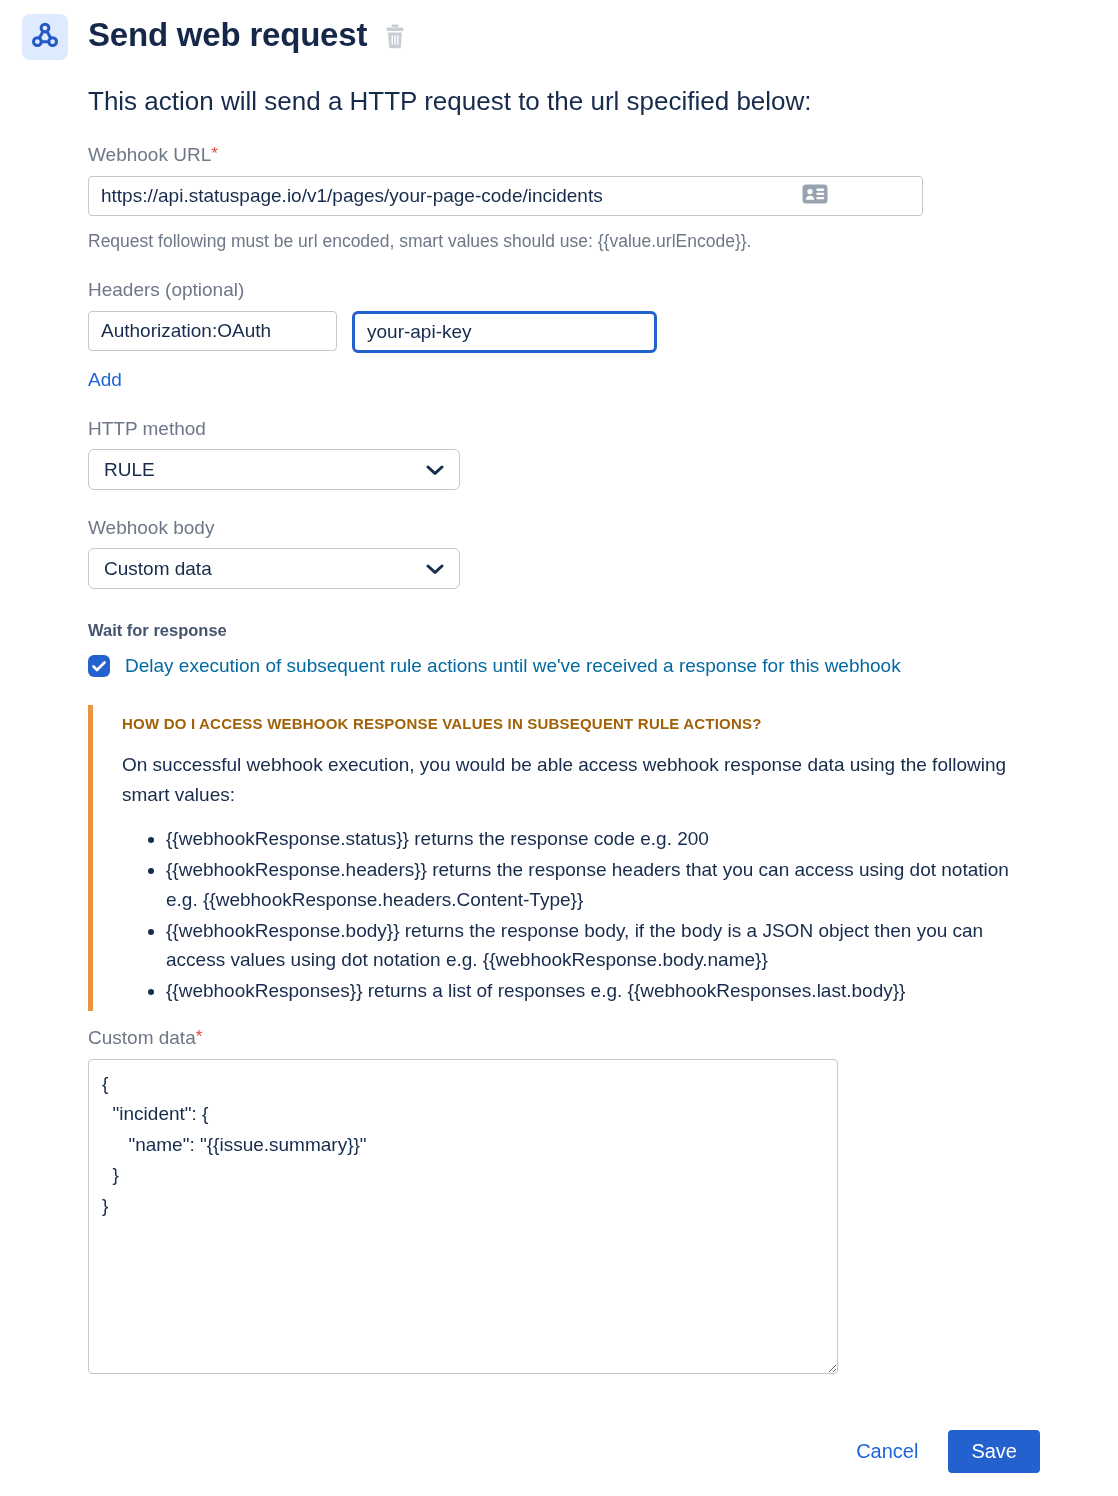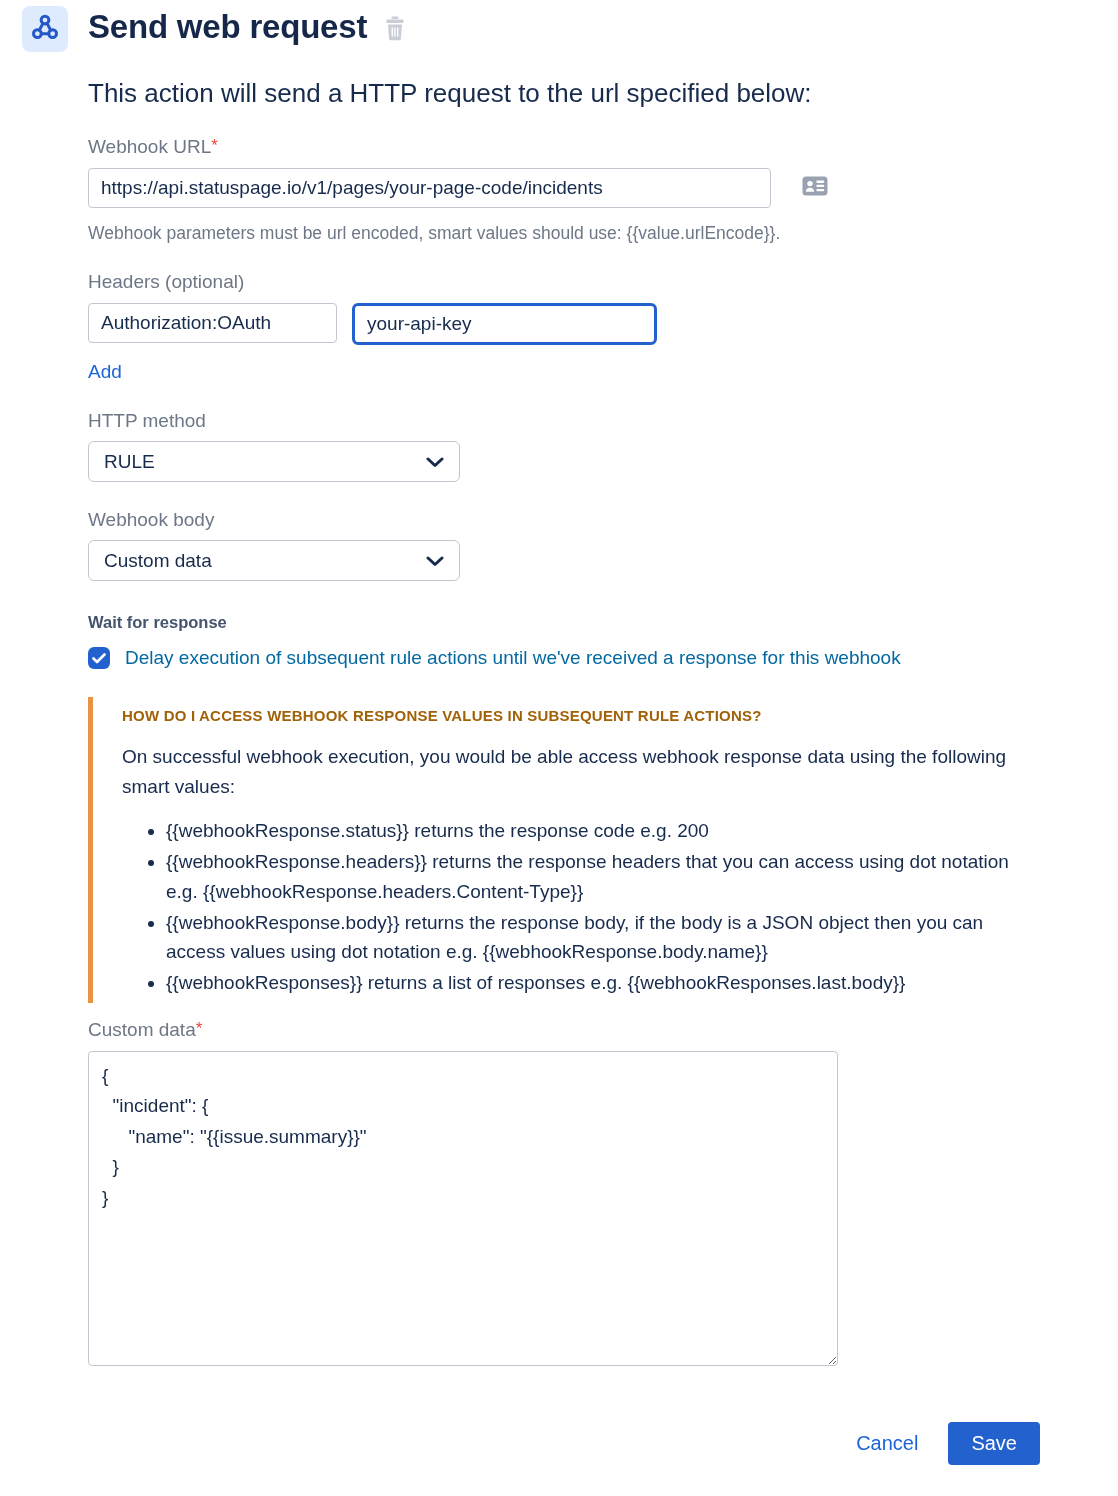--- a/index.html
+++ b/index.html
@@ -4,21 +4,21 @@
 <style>
   * { box-sizing: border-box; }
   html, body {
     margin: 0; padding: 0;
     width: 1118px; height: 1496px;
     background: #ffffff;
     font-family: "Liberation Sans", sans-serif;
     color: #172B4D;
     overflow: hidden;
   }
-  .header { display: flex; align-items: flex-start; padding: 6px 0 0 22px; }
+  .header { display: flex; align-items: flex-start; padding: 14px 0 0 22px; }
   .icon-box {
     width: 46px; height: 46px; border-radius: 8px;
     background: #DEEBFF; display: flex; align-items: center; justify-content: center;
     flex: none;
   }
   .title-row { display: flex; align-items: center; gap: 16px; margin-left: 20px; margin-top: 2px; }
   .page-title { font-size: 33px; font-weight: 700; color: #16284A; margin: 0; letter-spacing: -0.2px; }
   .trash { margin-top: 6px; cursor: pointer; }
 
   .content { margin-left: 88px; width: 980px; }
@@ -31,21 +31,21 @@
   }
   .req { color: #E5483C; font-size: 17px; vertical-align: top; }
 
   .url-wrap { position: relative; width: 750px; margin-top: 10px; }
   .text-input {
     height: 40px; border: 1px solid #C1C7D0; border-radius: 4px;
     font-size: 19px; padding: 0 12px; color: #172B4D;
     font-family: "Liberation Sans", sans-serif;
     background: #fff; outline: none;
   }
-  .url-input { width: 683px; padding-right: 64px; }
+  .url-input { width: 835px; padding-right: 64px; }
   .card-icon { position: absolute; right: 10px; top: 50%; transform: translateY(-50%); cursor: pointer; }
 
   .help-text { font-size: 17.5px; color: #6E7787; margin: 15px 0 0; }
 
   .headers-row { display: flex; gap: 15px; margin-top: 10px; }
   .header-key { width: 249px; }
   .header-value {
     width: 305px;
     border: 3px solid #2361CE; border-radius: 6px; height: 42px;
   }
@@ -152,21 +152,21 @@
       <svg width="26" height="20" viewBox="0 0 26 20">
         <rect x="0.5" y="0.5" width="25" height="19" rx="3.5" fill="#99A2B1"></rect>
         <circle cx="8" cy="7.6" r="2.7" fill="#ffffff"></circle>
         <path d="M3.8 15.8 c0 -2.5 1.9 -4.1 4.2 -4.1 s4.2 1.6 4.2 4.1 z" fill="#ffffff"></path>
         <rect x="14.3" y="4.6" width="8" height="2.3" rx="1.1" fill="#ffffff"></rect>
         <rect x="14.3" y="8.8" width="8" height="2.3" rx="1.1" fill="#ffffff"></rect>
         <rect x="14.3" y="13" width="8" height="2.3" rx="1.1" fill="#ffffff"></rect>
       </svg>
     </span>
   </div>
-  <p class="help-text">Webhook parameters must be url encoded, smart values should use: {{value.urlEncode}}.</p>
+  <p class="help-text">Request following must be url encoded, smart values should use: {{value.urlEncode}}.</p>
 
   <label class="field-label">Headers (optional)</label>
   <div class="headers-row">
     <input class="text-input header-key" type="text" value="Authorization:OAuth" style="">
     <input class="text-input header-value" type="text" value="your-api-key" style="">
   </div>
   <a class="add-link">Add</a>
 
   <label class="field-label">HTTP method</label>
   <div class="select">

